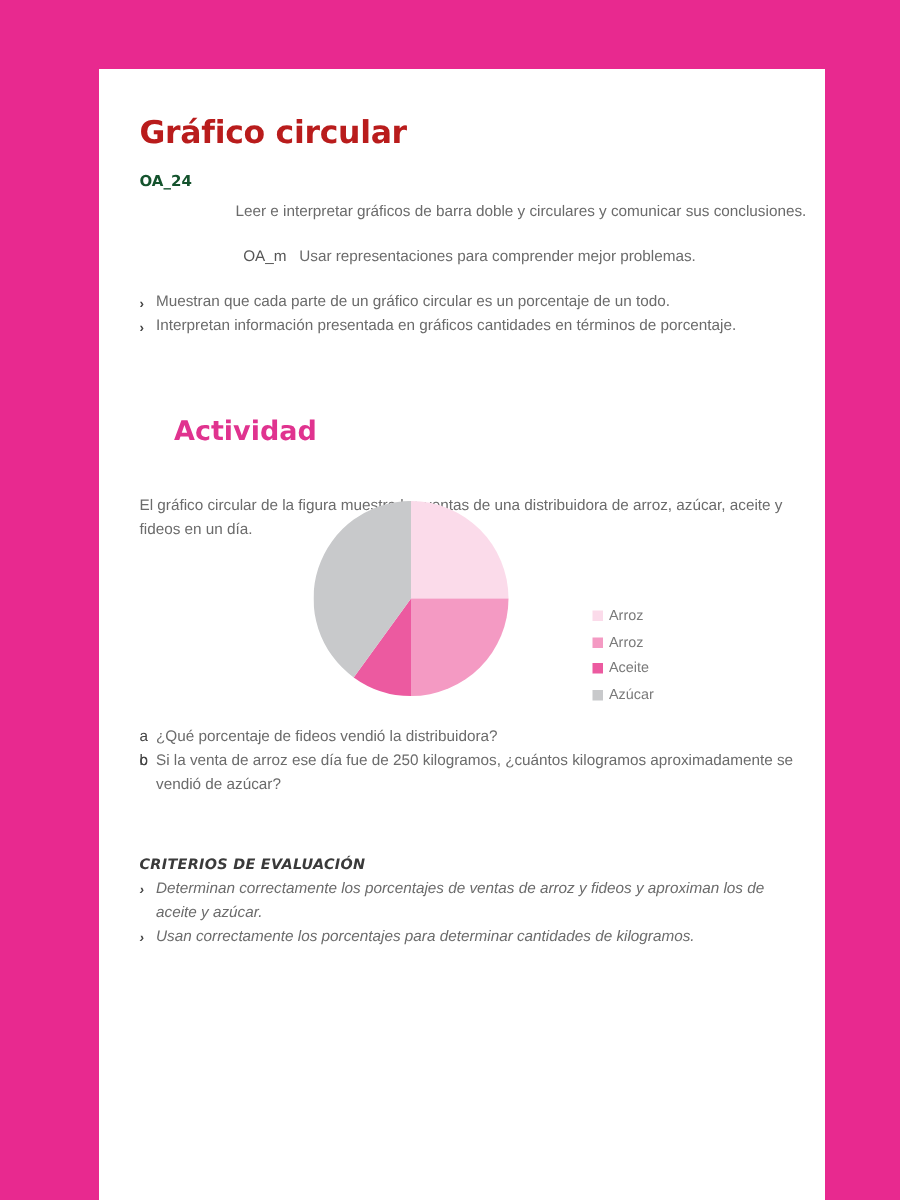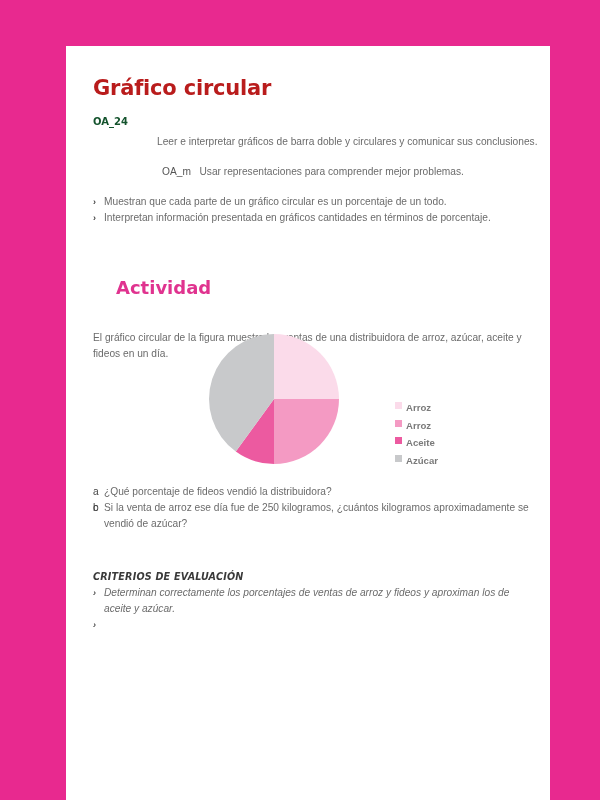--- a/index.html
+++ b/index.html
@@ -43,21 +43,21 @@
       position: absolute; left: 0; top: 0; font-size: 9px; color: #444; font-weight: bold;
     }
     .actividad-title {
       position: absolute; top: 220px; left: 12px;
       font-weight: bold; font-size: 18px; color: #e0338f; margin: 11px;
     }
     .actividad-desc { position: absolute; top: 240px; left: 0; width: 440px; margin-top: 44px; }
     .chart { position: absolute; top: 288px; left: 116px; width: 240px; height: 140px; }
     .chart svg { position: absolute; left: 0; top: 0; }
     .legend { position: absolute; left: 186px; top: 68px; }
-    .legend-item { display: flex; align-items: flex-start; height: 17.5px; font-weight: bold; }
+    .legend-item { display: flex; align-items: center; height: 17.5px; }
     .swatch { width: 7px; height: 7px; margin-right: 4px; }
     .legend-label { font-family: "Liberation Sans", sans-serif; font-size: 9.6px; color: #7a7a7a; }
     .questions { position: absolute; top: 438px; left: 0; width: 440px; }
     .q { position: relative; padding-left: 11px; }
     .q .letter { position: absolute; left: 0; top: 0; color: #444; }
     .criterios { position: absolute; top: 523px; left: 0; width: 440px; font-style: italic; }
     .criterios .section-head { line-height: 16px; }
   </style>
 </head>
 <body>
@@ -133,18 +133,19 @@
 
     <div class="criterios">
       <div class="section-head">CRITERIOS DE EVALUACIÓN</div>
       <ul class="chev body-text">
         <li>
           <span class="chev-icon">›</span>
           <span>Determinan correctamente los porcentajes de ventas de arroz y fideos y aproximan los de aceite y azúcar.</span>
         </li>
         <li>
           <span class="chev-icon">›</span>
+          <span>Usan correctamente los porcentajes para determinar cantidades de kilogramos.</span>
         </li>
       </ul>
     </div>
 
   </div>
 </div>
 
 </body></html>

